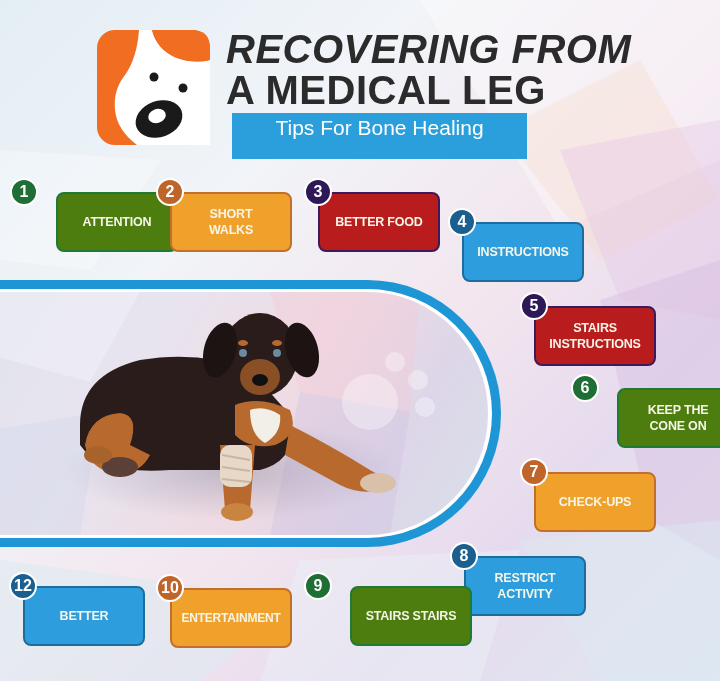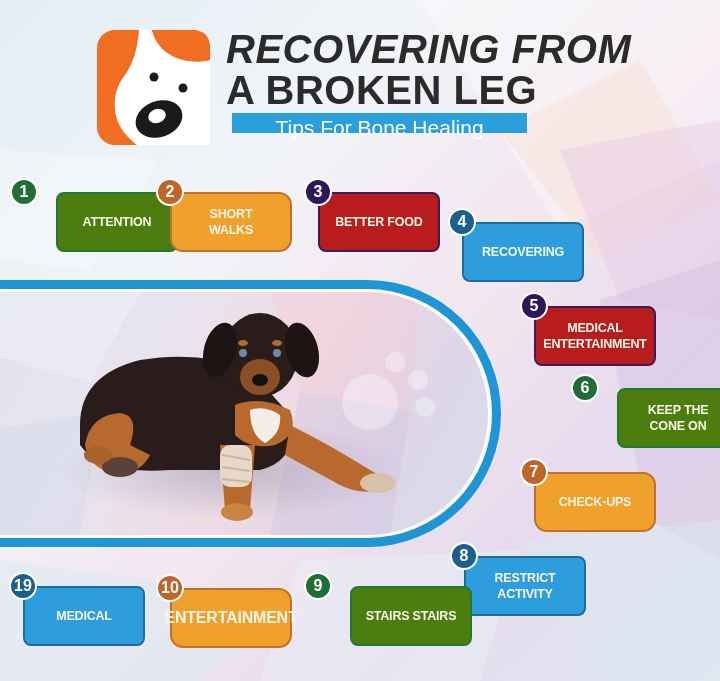--- a/index.html
+++ b/index.html
@@ -4,37 +4,37 @@
 <style>
   html,body{margin:0;padding:0;}
   body{width:720px;height:681px;overflow:hidden;position:relative;
     font-family:"Liberation Sans","DejaVu Sans",sans-serif;
     background:linear-gradient(135deg,#e3eef4 0%,#f1f4f8 30%,#f3e6ee 55%,#e6dbee 75%,#dfe8f1 100%);}
   .poly{position:absolute;inset:0;pointer-events:none;}
   .logo{position:absolute;left:97px;top:30px;width:113px;height:115px;}
   .title{position:absolute;left:226px;font-weight:bold;color:#2b2b2b;font-size:40px;letter-spacing:0.5px;line-height:1;white-space:nowrap;}
   .t1{top:29px;font-style:italic;}
   .t2{top:70px;}
-  .subtitle{position:absolute;left:232px;top:113px;width:295px;height:20px;background:#2a9fdc;color:#fff;
+  .subtitle{position:absolute;left:232px;top:113px;width:295px;height:46px;background:#2a9fdc;color:#fff;
     font-size:21px;text-align:center;line-height:30px;}
   .stadium-wrap{position:absolute;left:-60px;top:280px;width:561px;height:267px;}
   .stadium-outer{position:absolute;inset:0;border-radius:0 134px 134px 0;background:#1e95d4;}
   .stadium-white{position:absolute;left:0;top:9px;right:9px;bottom:9px;border-radius:0 125px 125px 0;background:#fff;}
   .stadium-inner{position:absolute;left:0;top:12px;right:13px;bottom:12px;border-radius:0 121px 121px 0;
     background:linear-gradient(120deg,#dfe3ee 0%,#e8e4ef 35%,#efdbe3 60%,#ddd6e8 80%,#d9dfea 100%);overflow:hidden;}
   .dog{position:absolute;left:60px;top:295px;width:360px;height:230px;}
   .tip{position:absolute;width:122px;height:60px;}
   .tip .box{position:absolute;left:14px;top:14px;width:108px;height:46px;border-radius:8px;border:2px solid;box-sizing:border-box;
     display:flex;align-items:center;justify-content:center;text-align:center;color:#f5f5e8;font-weight:bold;font-size:12.5px;line-height:16px;letter-spacing:-0.2px;padding:0 2px;}
   .tip .num{position:absolute;left:0;top:0;width:28px;height:28px;border-radius:50%;color:#fff;font-weight:bold;font-size:16px;
     display:flex;align-items:center;justify-content:center;border:2px solid #fff;box-sizing:border-box;z-index:2;}
   .tip .box{left:14px;top:14px;width:122px;height:60px;}
   .green .box{background:#4d7c0f;border-color:#1f7a34;margin-left:32px;}
   .green .num{background:#1e6e35;}
-  .orange .box{background:#f0a12b;border-color:#c1702b;border-radius:13px;}
+  .orange .box{background:#f0a12b;border-color:#c1702b;}
   .orange .num{background:#c0652a;}
   .purple .box{background:#b91c1c;border-color:#3e1a5a;}
   .purple .num{background:#2f1857;}
   .blue .box{background:#2e9ddd;border-color:#1d6d9c;}
   .blue .num{background:#1b5f8e;}
 </style>
 </head>
 <body>
 
 <svg class="poly" width="720" height="681" viewBox="0 0 720 681">
@@ -52,21 +52,21 @@
   <rect x="0" y="0" width="113" height="115" rx="18" fill="#f06d22"></rect>
   <path d="M42,0 L55,0 Q60,20 80,28 Q100,34 113,30 L113,115 L40,115 Q20,100 18,80 Q16,60 28,45 Q40,28 42,0 Z" fill="#ffffff"></path>
   <path d="M55,0 L95,0 Q113,0 113,18 L113,30 Q95,34 80,28 Q60,20 55,0 Z" fill="#f06d22"></path>
   <circle cx="57" cy="47" r="4.5" fill="#1a1a1a"></circle>
   <circle cx="86" cy="58" r="4.5" fill="#1a1a1a"></circle>
   <ellipse cx="62" cy="89" rx="24" ry="18" transform="rotate(-20 62 89)" fill="#1a1a1a"></ellipse>
   <ellipse cx="60" cy="86" rx="9" ry="7" transform="rotate(-20 60 86)" fill="#ffffff"></ellipse>
 </svg>
 
 <div class="title t1">RECOVERING FROM</div>
-<div class="title t2">A BROKEN LEG</div>
+<div class="title t2">A MEDICAL LEG</div>
 <div class="subtitle">Tips For Bone Healing</div>
 
 <div class="stadium-wrap">
   <div class="stadium-outer"></div>
   <div class="stadium-white"></div>
   <div class="stadium-inner">
     <svg width="500" height="243" viewBox="0 0 500 243" style="position:absolute;left:0;top:0">
       <polygon points="60,0 200,0 150,90 40,60" fill="#ffffff" opacity="0.25"></polygon>
       <polygon points="330,0 480,0 470,120 360,100" fill="#f4c9d6" opacity="0.35"></polygon>
       <polygon points="360,100 470,120 450,243 330,243" fill="#cdbfe0" opacity="0.35"></polygon>
@@ -126,42 +126,42 @@
 <div class="tip orange" style="left:156px;top:178px">
   <div class="num">2</div>
   <div class="box" style="padding:0 28px">SHORT WALKS</div>
 </div>
 <div class="tip purple" style="left:304px;top:178px">
   <div class="num">3</div>
   <div class="box">BETTER FOOD</div>
 </div>
 <div class="tip blue" style="left:448px;top:208px">
   <div class="num">4</div>
-  <div class="box">RECOVERING</div>
+  <div class="box">INSTRUCTIONS</div>
 </div>
 <div class="tip purple" style="left:520px;top:292px">
   <div class="num">5</div>
-  <div class="box">MEDICAL ENTERTAINMENT</div>
+  <div class="box">STAIRS INSTRUCTIONS</div>
 </div>
 <div class="tip green" style="left:571px;top:374px">
   <div class="num">6</div>
   <div class="box" style="padding:0 28px">KEEP THE CONE ON</div>
 </div>
 <div class="tip orange" style="left:520px;top:458px">
   <div class="num">7</div>
   <div class="box">CHECK-UPS</div>
 </div>
 <div class="tip blue" style="left:450px;top:542px">
   <div class="num">8</div>
   <div class="box" style="padding:0 12px">RESTRICT ACTIVITY</div>
 </div>
 <div class="tip green" style="left:304px;top:572px">
   <div class="num">9</div>
   <div class="box">STAIRS STAIRS</div>
 </div>
 <div class="tip orange" style="left:156px;top:574px">
   <div class="num">10</div>
-  <div class="box" style="font-size:16px">ENTERTAINMENT</div>
+  <div class="box" style="font-size:12px">ENTERTAINMENT</div>
 </div>
 <div class="tip blue" style="left:9px;top:572px">
-  <div class="num">19</div>
-  <div class="box">MEDICAL</div>
+  <div class="num">12</div>
+  <div class="box">BETTER</div>
 </div>
 
 </body></html>

